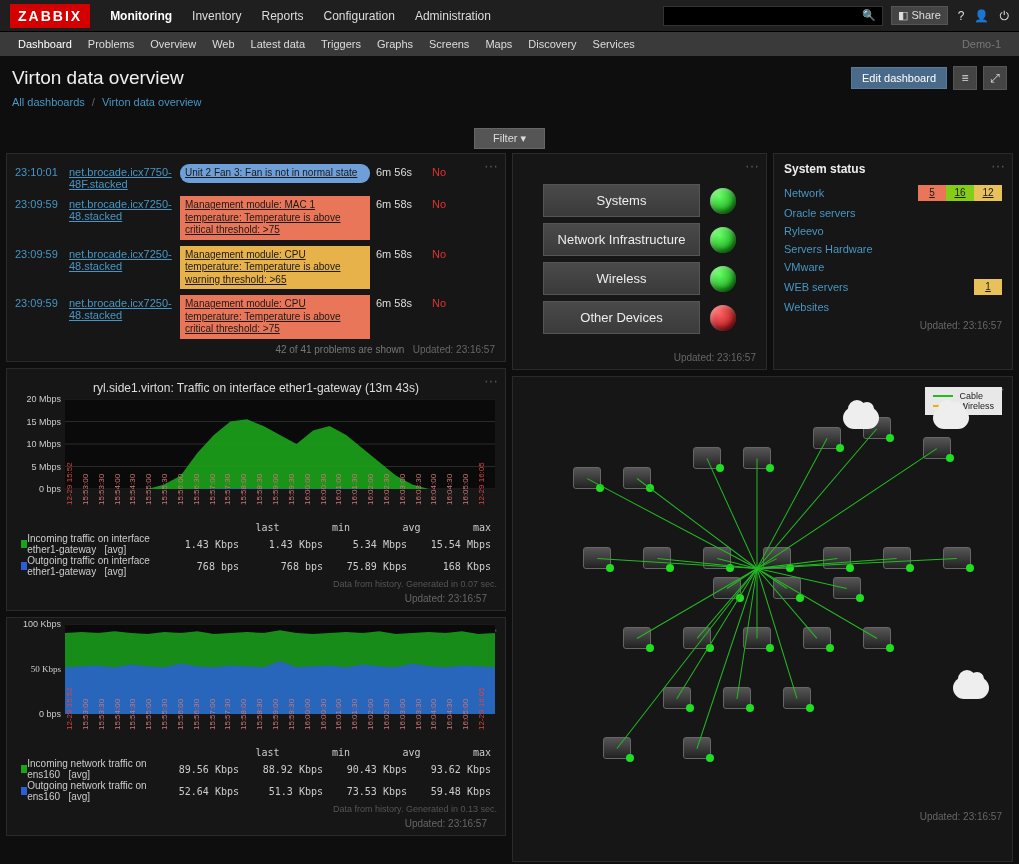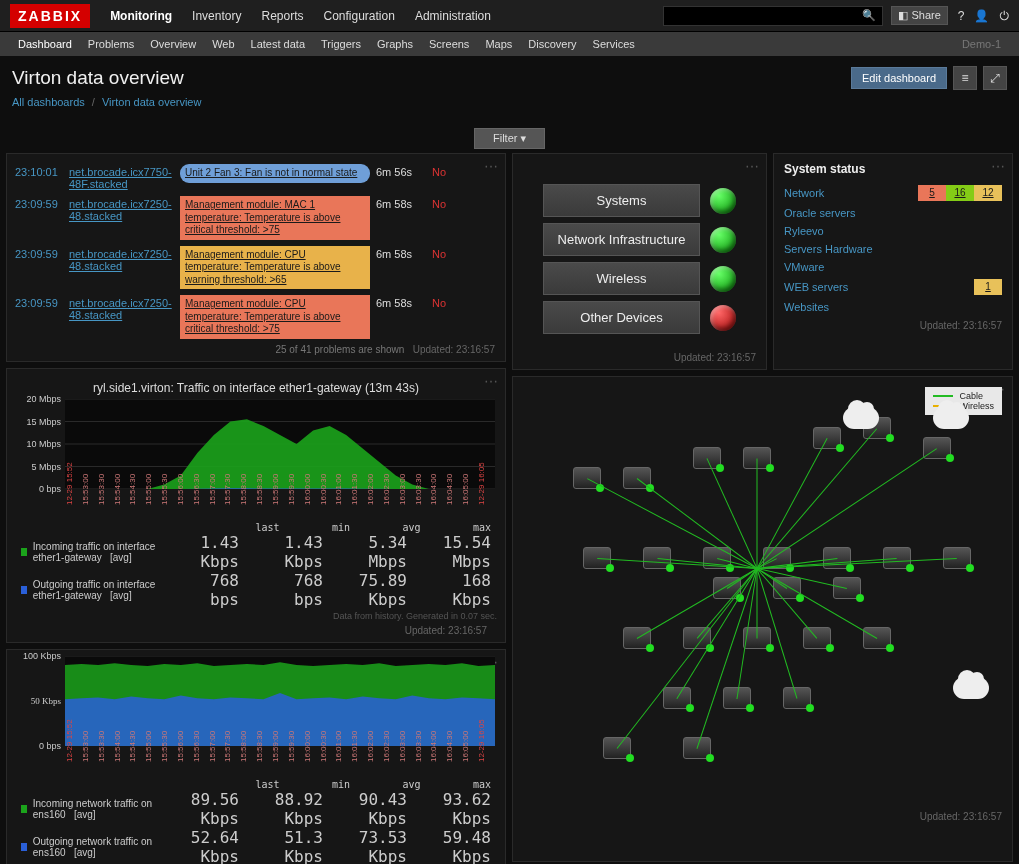--- a/index.html
+++ b/index.html
@@ -80,23 +80,23 @@
 
 .chart-widget { padding:6px 8px 0; }
 .chart-title { text-align:center; font-size:12px; color:#ddd; padding:6px 0 4px; }
 .chart-area { position:relative; height:90px; margin-left:50px; margin-right:10px; }
 .yaxis { position:absolute; left:-50px; top:0; height:100%; width:48px; font-size:9px; color:#ccc; }
 .yaxis div { position:absolute; right:2px; transform:translateY(-50%); }
 .xaxis { margin-left:50px; margin-right:10px; display:flex; justify-content:space-between; font-size:8px; color:#c77; transform:rotate(0); margin-top:2px; }
 .xaxis span { transform:rotate(-90deg) translateX(-14px); transform-origin:left top; white-space:nowrap; width:10px; }
 .xaxis span.edge { color:#d44; }
 .legend { margin:22px 6px 0; font-size:10px; color:#ccc; }
-.legend-row { display:flex; align-items:center; gap:6px; }
+.legend-row { display:flex; align-items:center; gap:0; }
 .legend-sw { width:10px; height:8px; }
-.legend-stats { flex:1; display:flex; gap:22px; justify-content:flex-end; font-family:monospace; font-size:16px; }
+.legend-stats { flex:1; display:flex; gap:22px; justify-content:flex-end; font-family:monospace; font-size:10px; }
 .legend-hdr { display:flex; gap:22px; justify-content:flex-end; font-family:monospace; font-size:10px; margin-left:210px; }
 .legend-note { color:#555; font-size:9px; text-align:right; margin-top:2px; }
 
 
 .mapwidget { height:486px; }
 .map-canvas { position:relative; width:100%; height:430px; }
 .node { position:absolute; width:28px; height:22px; background:linear-gradient(#555,#222); border:1px solid #666; border-radius:3px; }
 .node::after { content:""; position:absolute; bottom:-4px; right:-4px; width:8px; height:8px; background:#2d2; border-radius:50%; }
 .cloud { position:absolute; width:36px; height:22px; background:#eee; border-radius:12px; }
 .cloud::before, .cloud::after { content:""; position:absolute; background:#eee; border-radius:50%; }
@@ -193,21 +193,21 @@
   <a class="ack">No</a>
           </div>
           <div class="prow">
             <a class="time">23:09:59</a>
   <a class="host">net.brocade.icx7250-48.stacked</a>
   <div class="msg sev-high">Management module: CPU temperature: Temperature is above critical threshold: &gt;75</div>
   <span class="age">6m 58s</span>
   <a class="ack">No</a>
           </div>
         </div>
-      <div class="footer"><span class="problems-count">25 of 41 problems are shown</span>&nbsp;&nbsp;&nbsp;<span>Updated: 23:16:57</span></div>
+      <div class="footer"><span class="problems-count">42 of 41 problems are shown</span>&nbsp;&nbsp;&nbsp;<span>Updated: 23:16:57</span></div>
     </div>
 
     <div class="widget chart-widget">
       <span class="dots">⋯</span>
       <div class="chart-title">ryl.side1.virton: Traffic on interface ether1-gateway (13m 43s)</div>
       <div class="chart-area" id="chart0"><div class="yaxis" id="yaxis0">
             <div style="bottom: 0%; transform: translateY(50%);">0 bps</div>
             <div style="bottom: 25%; transform: translateY(50%);">5 Mbps</div>
             <div style="bottom: 50%; transform: translateY(50%);">10 Mbps</div>
             <div style="bottom: 75%; transform: translateY(50%);">15 Mbps</div>

